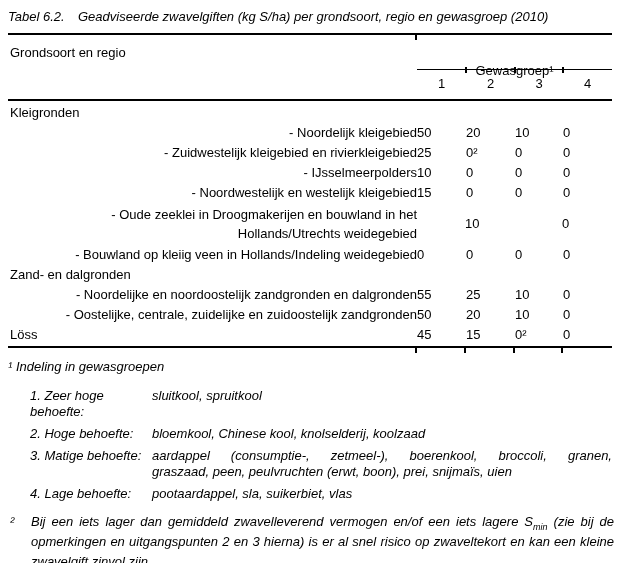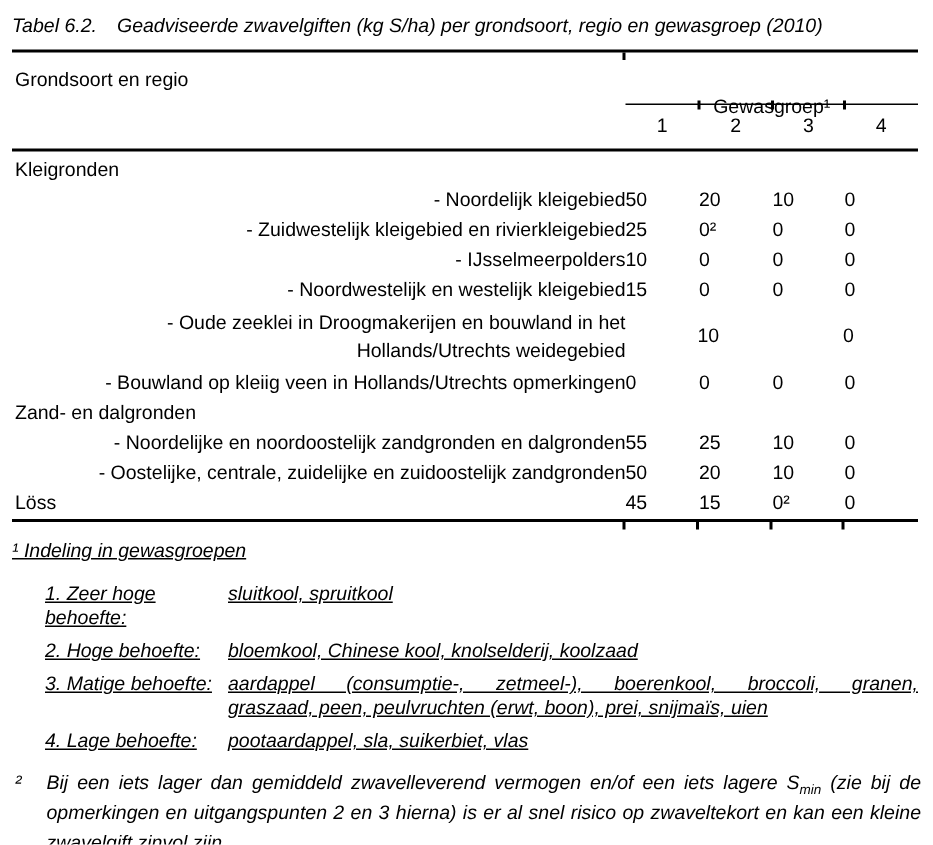--- a/index.html
+++ b/index.html
@@ -31,21 +31,21 @@
   .body{padding:2px 0 1px 0;}
   .row{display:grid;grid-template-columns:409px 49px 49px 48px 49px;align-items:center;min-height:20px;}
   .row .lbl{padding-left:2px;line-height:18px;}
   .row.item .lbl{padding-left:8px;text-align:right;}
   .row .val{line-height:18px;}
   .row.two-line{padding:2px 0;gap:48px;}
   .row.two-line .lbl div{line-height:19px;}
   .row.two-line .lbl .l2{padding-left:6px;}
 
   
-  .fn1{margin:11px 8px 0 8px;font-style:italic;font-size:13px;text-decoration:underline;}
+  .fn1{margin:11px 8px 0 8px;font-style:italic;font-size:13px;}
   .fn1-header{line-height:16px;}
   .fn-list{margin:13px 0 0 22px;width:582px;}
   .fn-item{display:grid;grid-template-columns:122px 1fr;margin-bottom:6px;line-height:16px;}
   .crops-line1{display:block;text-align:justify;text-align-last:justify;}
   .crops-line2{display:block;}
 
   .fn2{position:relative;margin:10px 8px 0 8px;padding-left:23px;font-style:italic;
        font-size:13px;line-height:20px;}
   .fn2-marker{position:absolute;left:2px;top:0;}
   .jline{display:block;text-align:justify;text-align-last:justify;}
@@ -133,21 +133,21 @@
           <div class="l1">- Oude zeeklei in Droogmakerijen en bouwland in het</div>
           <div class="l2">Hollands/Utrechts weidegebied</div>
         </span>
         <span class="val">10</span>
         <span class="val">0</span>
         <span class="val">0</span>
         <span class="val">0</span>
       </div>
 
       <div class="row item">
-        <span class="lbl">- Bouwland op kleiig veen in Hollands/Utrechts opmerkingen</span>
+        <span class="lbl">- Bouwland op kleiig veen in Hollands/Indeling weidegebied</span>
         <span class="val">0</span>
         <span class="val">0</span>
         <span class="val">0</span>
         <span class="val">0</span>
       </div>
 
       <div class="row section">
         <span class="lbl">Zand- en dalgronden</span>
         <span class="val"></span>
         <span class="val"></span>

